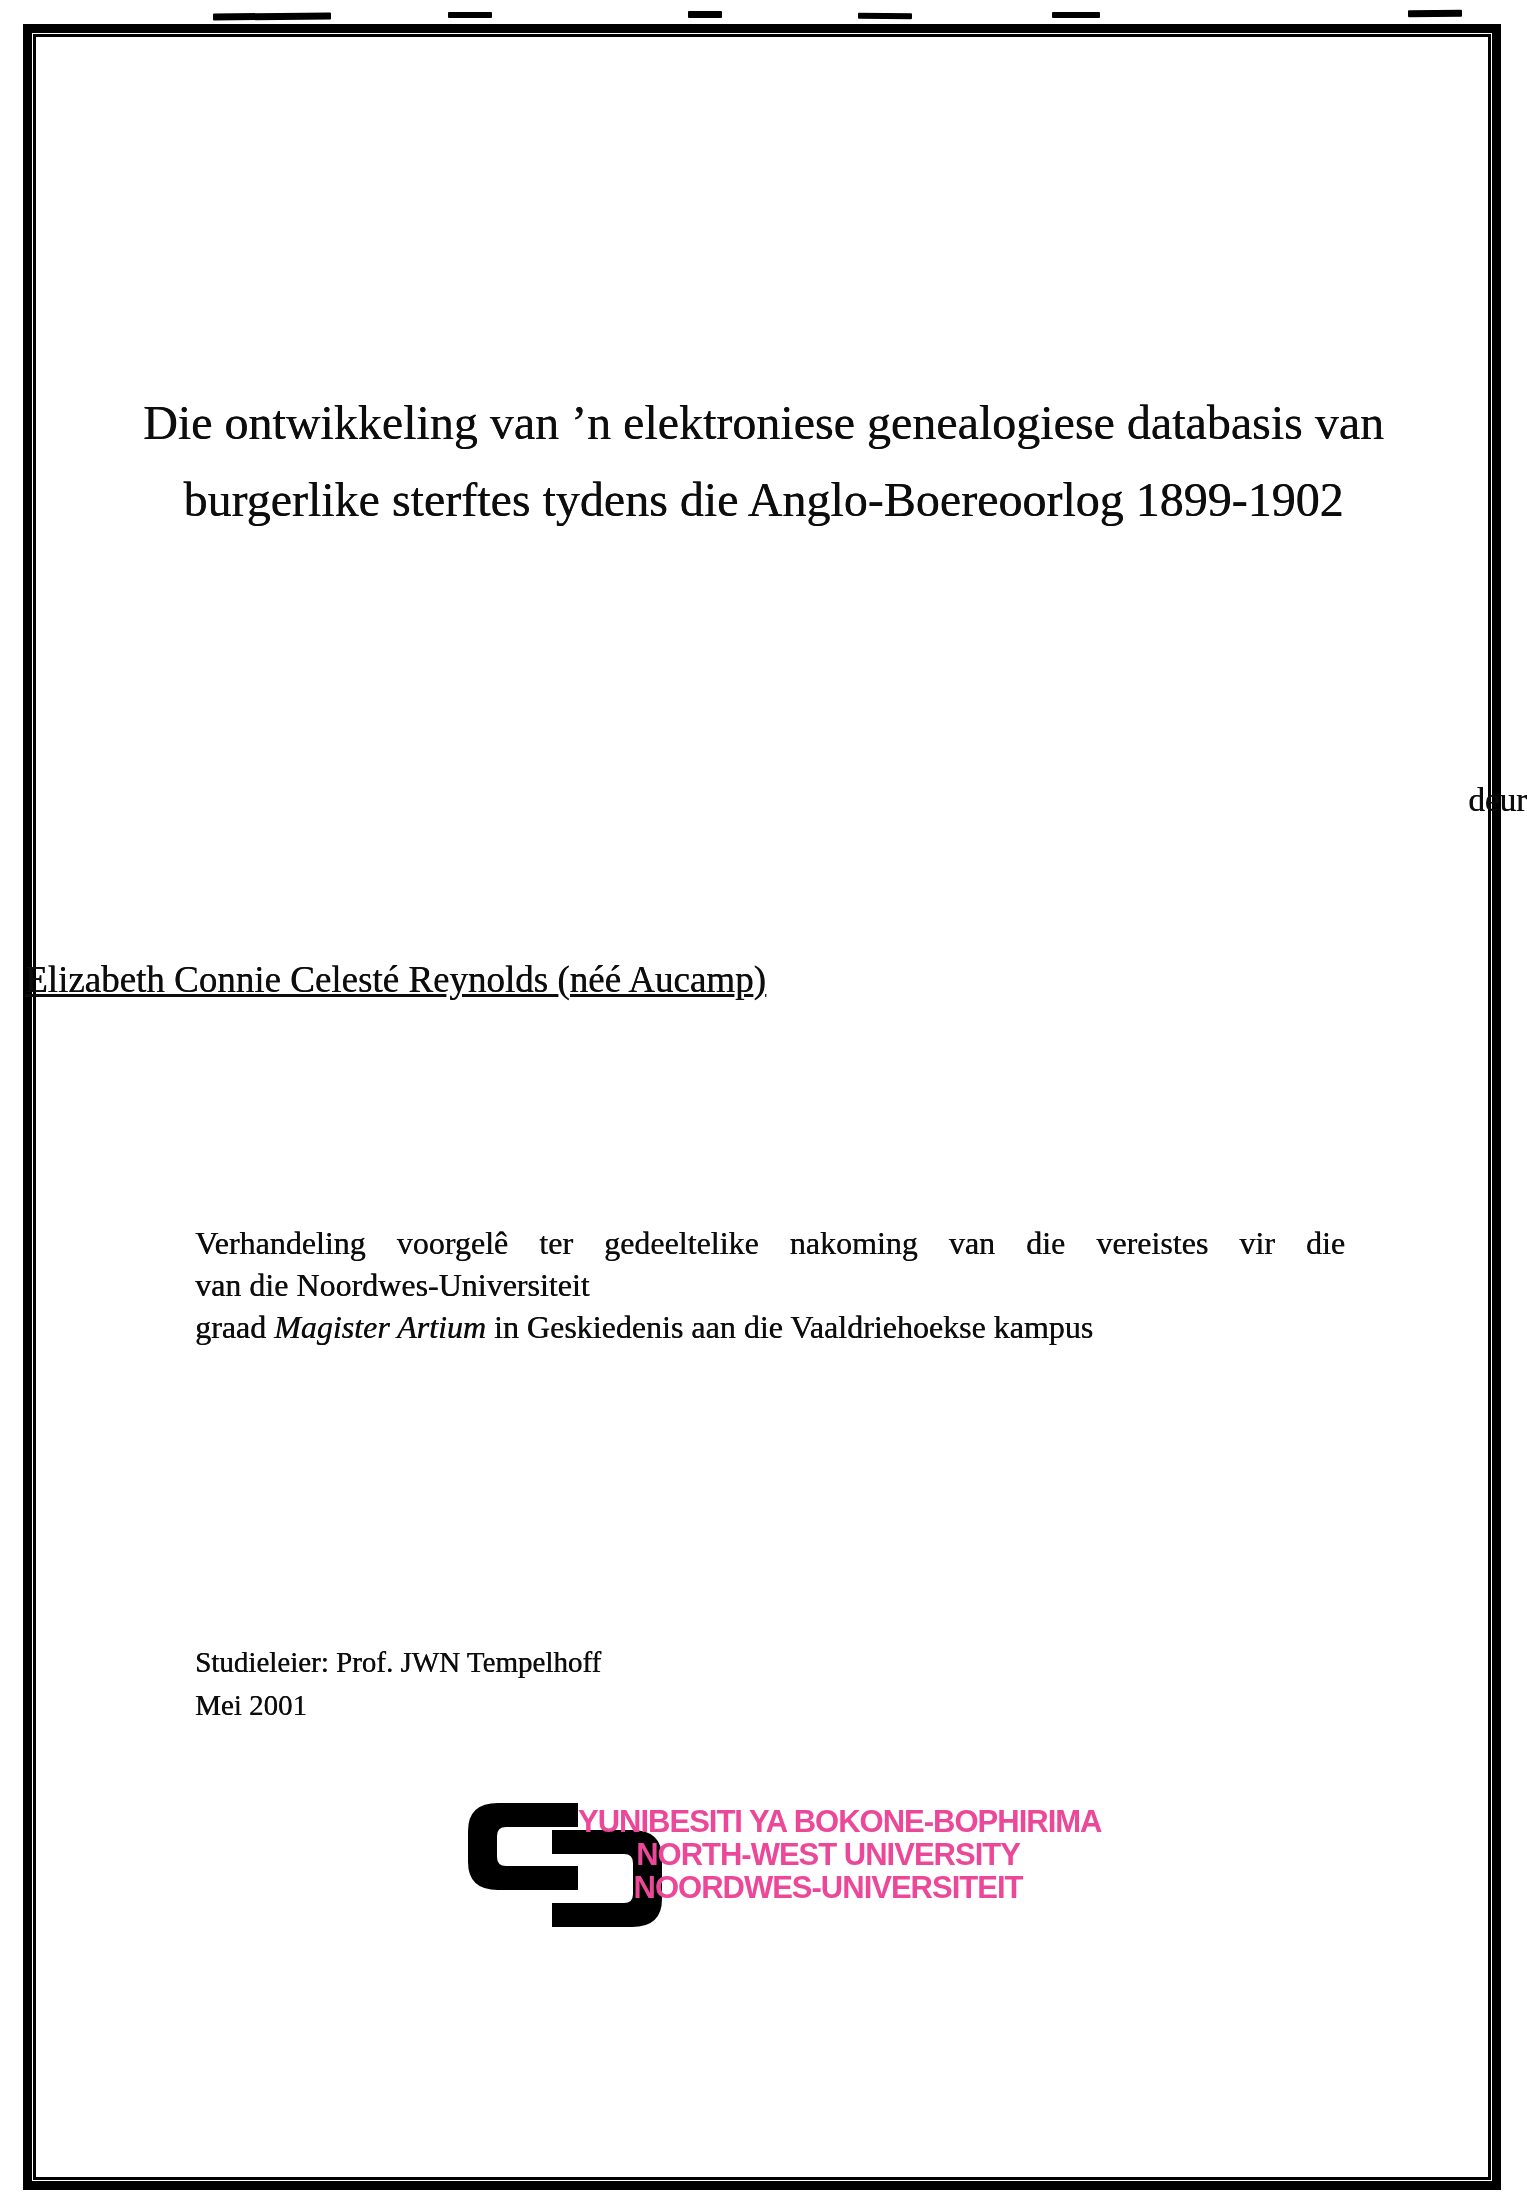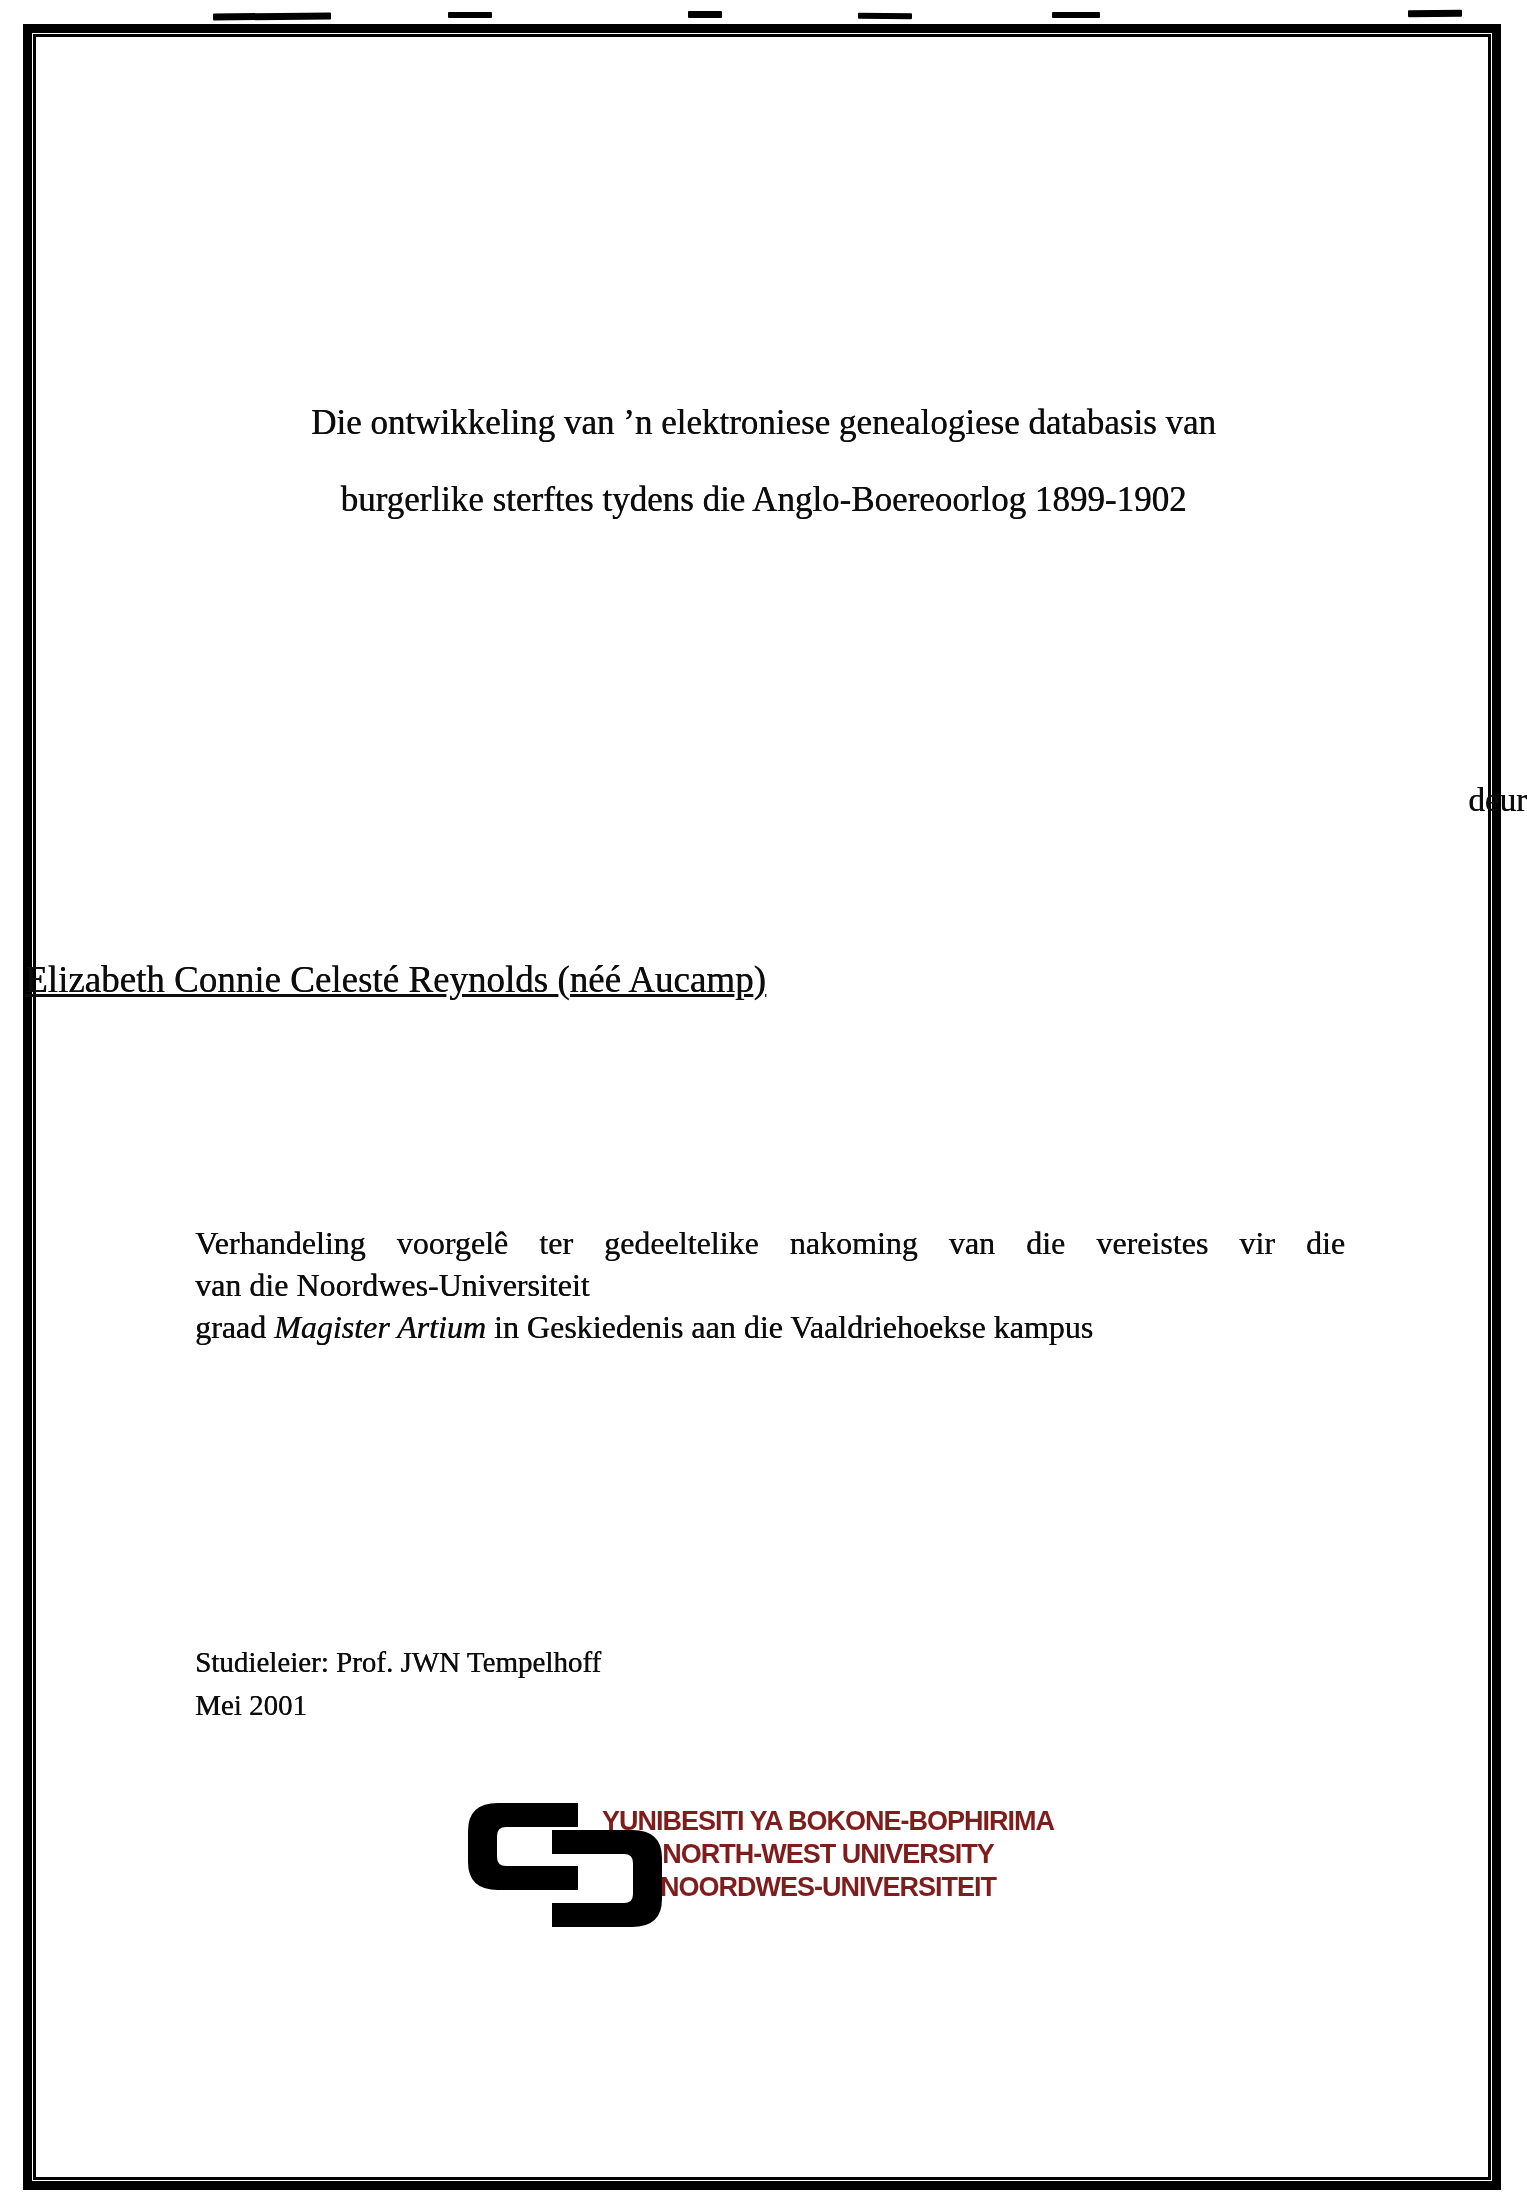--- a/index.html
+++ b/index.html
@@ -38,21 +38,21 @@
   .d2 { left: 448px;  top: 12px; width: 44px;  height: 6px; }
   .d3 { left: 688px;  top: 11px; width: 34px;  height: 7px; }
   .d4 { left: 858px;  top: 13px; width: 54px;  height: 6px; transform: rotate(0.5deg); }
   .d5 { left: 1052px; top: 12px; width: 48px;  height: 6px; }
   .d6 { left: 1408px; top: 10px; width: 54px;  height: 7px; transform: rotate(-0.6deg); }
 
   .title {
     position: absolute;
     left: 0; right: 0; top: 384px;
     text-align: center;
-    font-size: 35px;
+    font-size: 48px;
     line-height: 77px;
     white-space: nowrap;
   }
 
   .byline {
     position: absolute;
     left: 25px; right: 0; top: 780px;
     text-align: right;
     font-size: 33px;
     line-height: 40px;
@@ -95,24 +95,24 @@
     stroke-width: 6px;
     paint-order: stroke fill;
   }
   .logo-text {
     position: absolute;
     left: 110px; top: 2px;
     width: 500px;
     text-align: center;
     font-family: "Liberation Sans", "DejaVu Sans", sans-serif;
     font-weight: 700;
-    font-size: 27px;
+    font-size: 31px;
     line-height: 33px;
     letter-spacing: -1px;
-    color: #7f1d1d;
+    color: #ec4899;
     text-shadow: none;
     white-space: nowrap;
   }
 </style>
 </head>
 <body>
 
 <div class="page">
 
   <div class="dash d1"></div>

